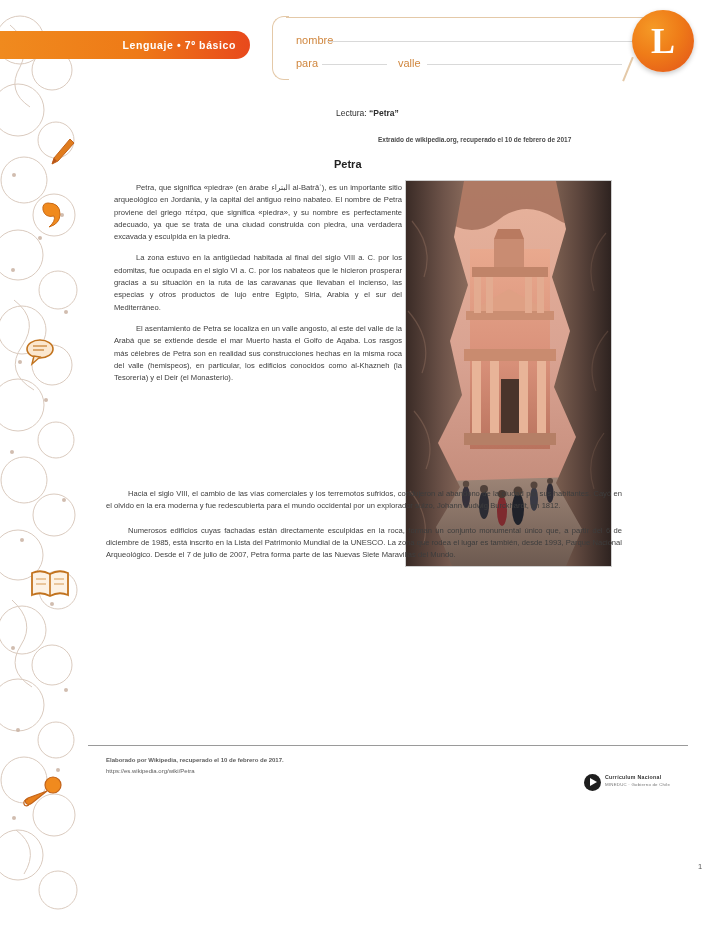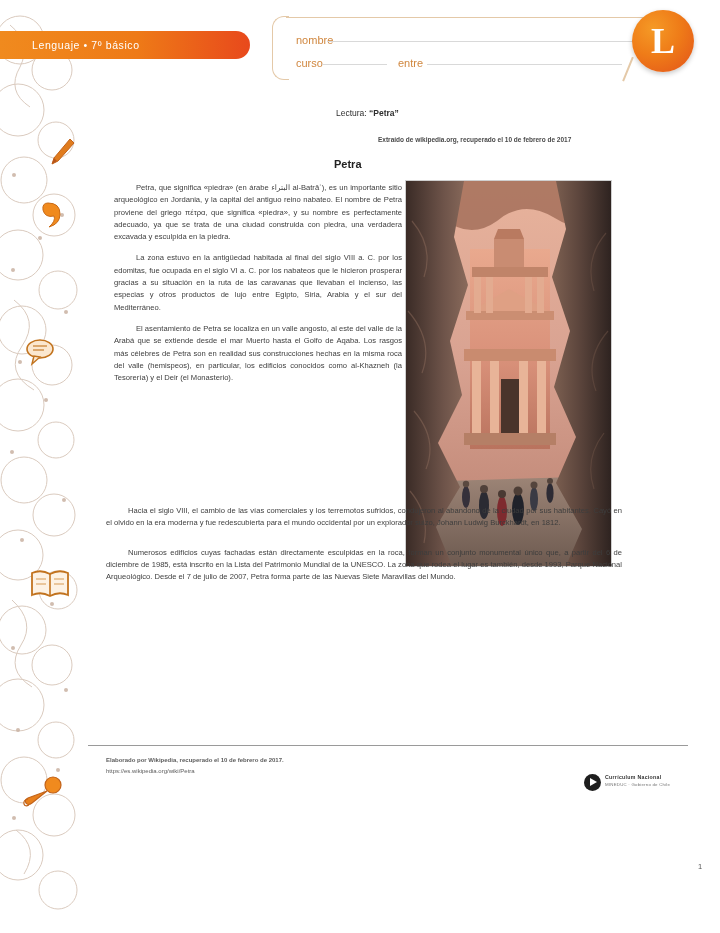--- a/index.html
+++ b/index.html
@@ -10,22 +10,22 @@
   .left-margin{position:absolute;left:0;top:0;width:88px;height:933px;overflow:hidden;}
   .left-margin svg{position:absolute;left:0;top:0;}
   .margin-icon{position:absolute;width:34px;height:34px;}
 
   
   .header{position:absolute;left:0;top:0;width:720px;height:96px;}
   .subject-tab{position:absolute;left:0;top:31px;width:250px;height:28px;
       background:linear-gradient(90deg,#f08a1e 0%,#ee7a17 55%,#e8491c 100%);
       border-top-right-radius:14px;border-bottom-right-radius:14px;}
   .subject-tab span{position:absolute;left:0;right:14px;top:50%;
-      transform:translateY(-50%);text-align:left;color:#fff;
-      font-size:10.5px;font-weight:normal;letter-spacing:.6px;padding-left:32px;}
+      transform:translateY(-50%);text-align:right;color:#fff;
+      font-size:10.5px;font-weight:bold;letter-spacing:.6px;}
   .ident-box{position:absolute;left:272px;top:16px;width:398px;height:62px;}
   .ident-box .brace{position:absolute;left:0;top:0;width:16px;height:62px;
       border:1.4px solid #e4c9a8;border-right:none;
       border-top-left-radius:12px;border-bottom-left-radius:12px;}
   .line-top{position:absolute;left:14px;top:1px;width:384px;height:1.4px;background:#e4c9a8;}
   .fld{position:absolute;font-size:11px;color:#d0873f;}
   .fld-line{position:absolute;height:1px;background:#d9d9d9;}
   .slash{position:absolute;left:355px;top:40px;width:1.5px;height:26px;
       background:#e4c9a8;transform:rotate(22deg);}
   .logo-badge{position:absolute;left:632px;top:10px;width:62px;height:62px;border-radius:50%;
@@ -40,21 +40,21 @@
   .lectura-line b{font-weight:bold;}
   .source-line{position:absolute;left:290px;top:36px;font-size:6.5px;color:#4a4a4a;
       font-weight:bold;}
   .doc-title{position:absolute;left:246px;top:58px;font-size:11px;font-weight:bold;color:#222;}
 
   .col-text{position:absolute;left:18px;top:82px;width:296px;
       font-size:7.6px;line-height:1.62;text-align:justify;color:#3d3d3d;}
   .col-text p{margin:0 0 9px 8px;text-indent:22px;}
   .wide-text{position:absolute;left:18px;top:388px;width:516px;
       font-size:7.6px;line-height:1.62;text-align:justify;color:#3d3d3d;}
-  .wide-text p{margin:17px 0 12px 0;text-indent:22px;}
+  .wide-text p{margin:0 0 12px 0;text-indent:22px;}
 
   
   .photo{position:absolute;left:317px;top:80px;width:205px;height:385px;
       border:1px solid #cfcfcf;overflow:hidden;background:#3a2a22;}
   .photo svg{display:block;}
 
   
   .footer-rule{position:absolute;left:88px;top:745px;width:600px;height:1px;background:#9a9a9a;}
   .footer-text{position:absolute;left:106px;top:755px;font-size:6px;line-height:1.9;color:#5c5c5c;}
   .footer-text .l1{font-weight:bold;}
@@ -176,24 +176,24 @@
     <span>Lenguaje • 7º básico</span>
   </div>
 
   <div class="ident-box">
     <div class="brace"></div>
     <div class="line-top"></div>
 
     <span class="fld" style="left:24px;top:18px;">nombre</span>
     <div class="fld-line" style="left:55px;top:25px;width:335px;"></div>
 
-    <span class="fld" style="left:24px;top:41px;">curso</span>
+    <span class="fld" style="left:24px;top:41px;">para</span>
     <div class="fld-line" style="left:50px;top:48px;width:65px;"></div>
 
-    <span class="fld" style="left:126px;top:41px;">entre</span>
+    <span class="fld" style="left:126px;top:41px;">valle</span>
     <div class="fld-line" style="left:155px;top:48px;width:195px;"></div>
 
     <div class="slash"></div>
   </div>
 
   <div class="logo-badge">
     <span>L</span>
   </div>
 </div>
 

